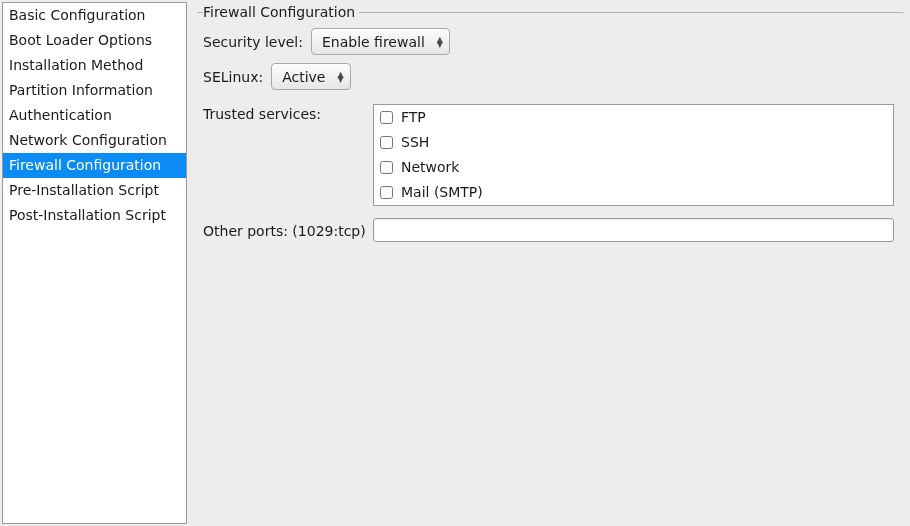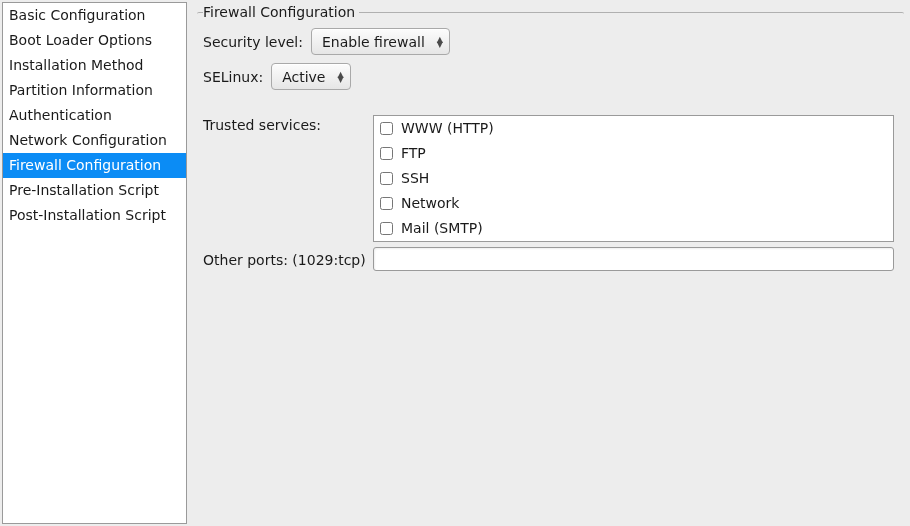--- a/index.html
+++ b/index.html
@@ -80,21 +80,21 @@
     .combo .chevrons {
       display: inline-flex;
       flex-direction: column;
       line-height: 5px;
       font-size: 8px;
       color: #4a4a4a;
       margin-left: 4px;
     }
     .section-row {
       display: flex;
-      margin-top: 25px;
+      margin-top: 14px;
     }
     .section-label {
       width: 170px;
       padding-top: 2px;
     }
     .trusted-box {
       flex: 1;
       border: 1px solid #9a9a9a;
       background: #fff;
       padding: 0px;
@@ -162,41 +162,37 @@
               <span>▼</span>
             </span>
         </div>
       </div>
 
       <div class="section-row">
         <div class="section-label">Trusted services:</div>
         <div class="trusted-box" id="trusted-list">
             <label class="checkrow">
               <input type="checkbox" style="">
-              <span>WWW (HTTP)</span>
-            </label>
-            <label class="checkrow">
-              <input type="checkbox" style="">
               <span>FTP</span>
             </label>
             <label class="checkrow">
               <input type="checkbox" style="">
               <span>SSH</span>
             </label>
             <label class="checkrow">
               <input type="checkbox" style="">
               <span>Network</span>
             </label>
             <label class="checkrow">
               <input type="checkbox" style="">
               <span>Mail (SMTP)</span>
             </label>
           </div>
       </div>
 
-      <div class="section-row" style="align-items:center; margin-top:5px;">
+      <div class="section-row" style="align-items:center; margin-top:12px;">
         <div class="section-label">Other ports: (1029:tcp)</div>
         <input class="text-input" type="text" value="" style="">
       </div>
 
     </fieldset>
   </div>
 </div>
 
 </body></html>

